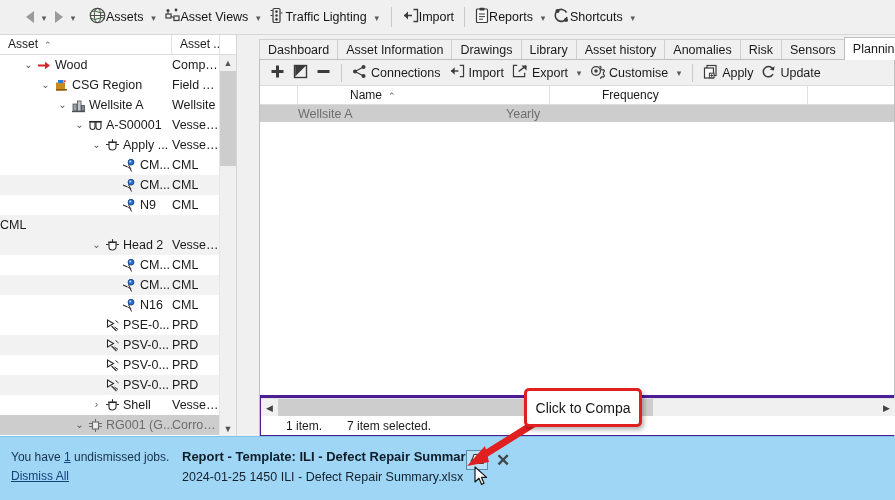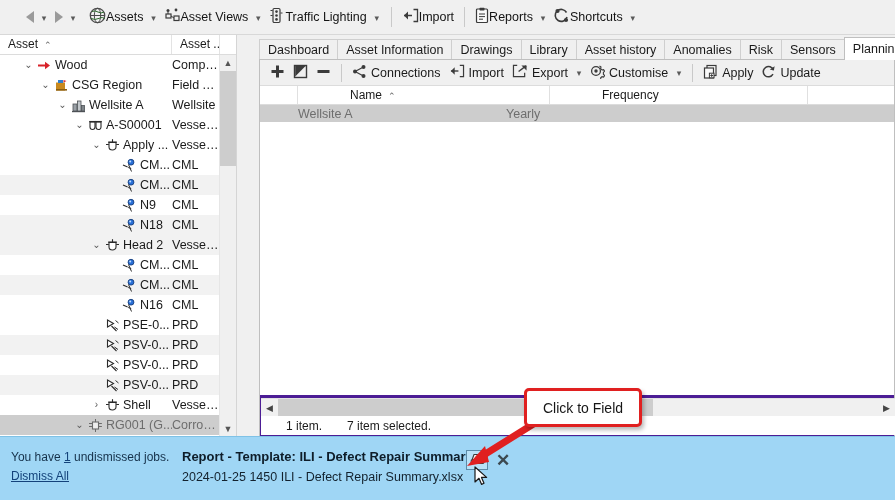--- a/index.html
+++ b/index.html
@@ -352,34 +352,20 @@
                 <path d="M1 7 L5.6 9" stroke="#2b2b2b" stroke-width="1.1"></path>
                 <path d="M6.5 6.5 L9.5 13.5" stroke="#2b2b2b" stroke-width="1"></path>
                 <path d="M6.2 9.5 L9.2 10.5" stroke="#2b2b2b" stroke-width="1"></path>
               </svg>
             </span>
             <span class="tlabel">N9</span>
           </div>
           <div class="ty">CML</div>
         </div>
         <div class="trow alt">
-          <div class="nm">
-            <div style="width: 108px; flex: 0 0 auto;"></div>
-            <div class="twist"></div>
-            <span class="ic" style="margin-left: 3px; display: flex;">
-              <svg width="15" height="15" viewBox="0 0 15 15">
-                <circle cx="9" cy="4.2" r="2.9" fill="#2a6fd6" stroke="#16407e" stroke-width=".9"></circle>
-                <circle cx="8.2" cy="3.4" r="1" fill="#bfe0ff"></circle>
-                <path d="M1 7 L5.6 9" stroke="#2b2b2b" stroke-width="1.1"></path>
-                <path d="M6.5 6.5 L9.5 13.5" stroke="#2b2b2b" stroke-width="1"></path>
-                <path d="M6.2 9.5 L9.2 10.5" stroke="#2b2b2b" stroke-width="1"></path>
-              </svg>
-            </span>
-            <span class="tlabel">N18</span>
-          </div>
           <div class="ty">CML</div>
         </div>
         <div class="trow alt">
           <div class="nm">
             <div style="width: 91px; flex: 0 0 auto;"></div>
             <div class="twist">⌄</div>
             <span class="ic" style="margin-left: 3px; display: flex;">
               <svg width="15" height="15" viewBox="0 0 15 15">
                 <path d="M4 4.5 h7 v4.5 a3.5 3 0 0 1 -7 0 Z" fill="#fff" stroke="#2b2b2b" stroke-width="1.1"></path>
                 <path d="M3.2 4.1 h8.6" stroke="#2b2b2b" stroke-width="1.3"></path>
@@ -689,21 +675,21 @@
         <div class="sb-cell">7 item selected.</div>
       </div>
     </div>
   </div>
 
   <svg class="arrowline" viewBox="0 0 90 70">
     <path d="M88 18 L24 58" stroke="#e02020" stroke-width="7" stroke-linecap="round"></path>
     <path d="M12 66 L30 46 L34 62 Z" fill="#e02020"></path>
   </svg>
   <div class="callout">
-    <span>Click to Field</span>
+    <span>Click to Compa</span>
   </div>
 
   <div class="notify">
     <div class="nt-left">
       <div>
         <span>You have </span><a href="#">1</a><span> undismissed jobs.</span>
       </div>
       <a href="#">Dismiss All</a>
     </div>
     <div class="nt-body">

